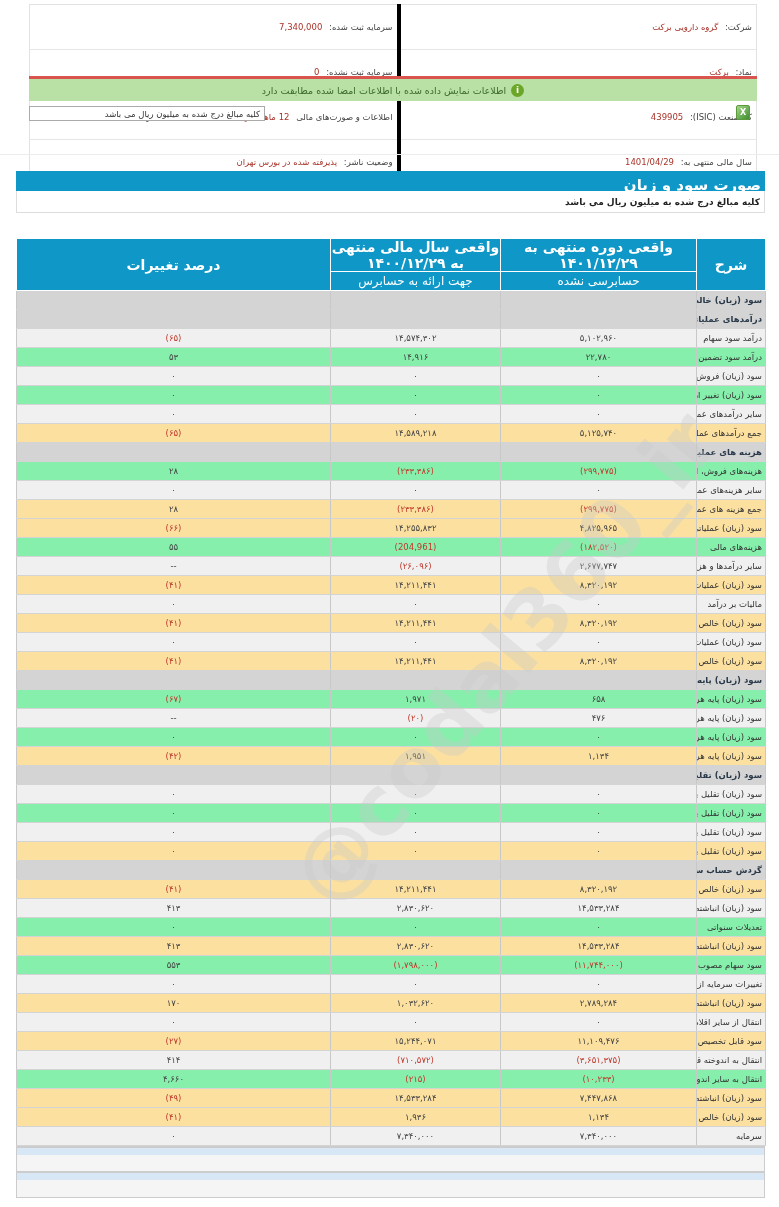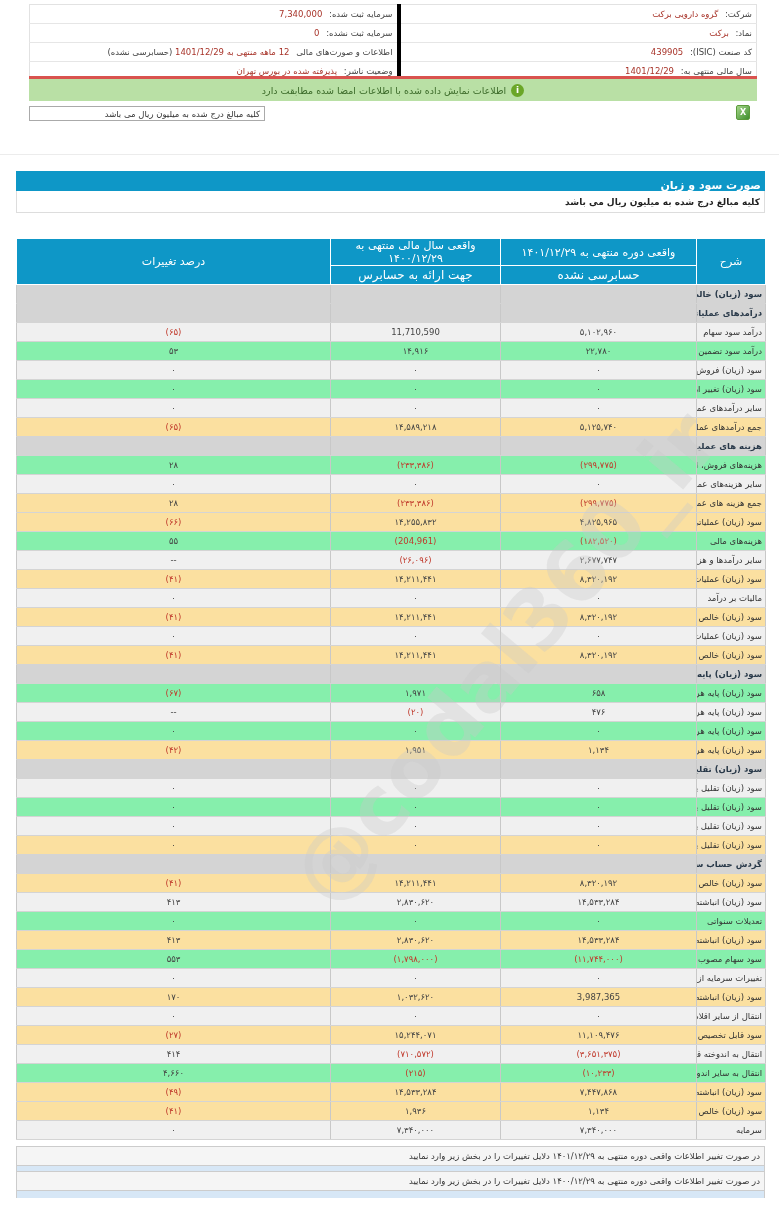--- a/index.html
+++ b/index.html
@@ -1,41 +1,41 @@
 <!DOCTYPE html>
 <html><head>
   <meta charset="utf-8">
   <style>
     * { box-sizing: border-box; margin: 0; padding: 0; }
     html, body { width: 779px; height: 1207px; background: #ffffff; overflow: hidden; }
     body { font-family: "DejaVu Sans", sans-serif; font-size: 8.5px; color: #333; direction: rtl; position: relative; }
 
     
     .info-table { position: absolute; top: 4px; left: 29px; width: 728px; border-collapse: collapse; background: #fff; border: 1px solid #e2e2e2; }
-    .info-table td { height: 18px; padding: 4px 4px; border-bottom: 1px solid #e6e6e6; vertical-align: middle; white-space: nowrap; }
+    .info-table td { height: 18px; padding: 17px 4px; border-bottom: 1px solid #e6e6e6; vertical-align: middle; white-space: nowrap; }
     .info-table td.right { width: 358px; border-left: 4px solid #000000; }
     .info-label { color: #444; }
     .info-val { color: #a8342a; margin-right: 4px; }
     .info-red-line { position: absolute; top: 76px; left: 29px; width: 728px; height: 3px; background: #d9534f; }
 
     .alert-green { position: absolute; top: 79px; left: 29px; width: 728px; height: 22px; background: #b9e0a5; color: #3c6b2a; display: flex; align-items: center; justify-content: center; font-size: 9.5px; }
     .alert-icon { width: 13px; height: 13px; border-radius: 50%; background: #6aa627; color: #fff; font-size: 9px; font-weight: bold; display: inline-flex; align-items: center; justify-content: center; margin-left: 5px; }
 
     .excel-icon { position: absolute; top: 105px; left: 736px; width: 14px; height: 15px; background: linear-gradient(135deg, #a6d68a, #3e8e2e); border-radius: 2px; border: 1px solid #5a9a3a; color: #fff; font-size: 8px; font-weight: bold; display: flex; align-items: center; justify-content: center; }
     .unit-box { position: absolute; top: 106px; left: 29px; width: 236px; height: 15px; border: 1px solid #aaa; background: #fff; padding: 0 4px; display: flex; align-items: center; font-size: 8.5px; color: #333; }
 
     .divider { position: absolute; top: 154px; left: 0; width: 779px; height: 1px; background: #ececec; }
 
     
-    .section-title { position: absolute; top: 171px; left: 16px; width: 749px; height: 18px; background: #0e97c7; color: #fff; font-weight: bold; font-size: 11px; padding: 14px 4px; display: flex; align-items: center; }
+    .section-title { position: absolute; top: 171px; left: 16px; width: 749px; height: 18px; background: #0e97c7; color: #fff; font-weight: bold; font-size: 15px; padding: 14px 4px; display: flex; align-items: center; }
     .section-sub { position: absolute; top: 191px; left: 16px; width: 749px; height: 22px; background: #fff; border: 1px solid #ddd; border-top: none; padding: 0 4px; display: flex; align-items: center; font-weight: bold; font-size: 9px; color: #222; }
 
     
     .main-table { position: absolute; top: 238px; left: 16px; width: 749px; border-collapse: collapse; table-layout: fixed; }
-    .main-table th { background: #0e97c7; color: #fff; font-weight: normal; font-size: 11px; border: 1px solid #fff; height: 19px; text-align: center; }
+    .main-table th { background: #0e97c7; color: #fff; font-weight: bold; font-size: 14px; border: 1px solid #fff; height: 19px; text-align: center; }
     .main-table th.sub { font-weight: normal; font-size: 12px; height: 19px; }
     .main-table td { height: 19px; border: 1px solid #c8c8c8; border-top: none; border-bottom: 1px solid #d4d4d4; text-align: center; vertical-align: middle; font-size: 8.5px; color: #444; white-space: nowrap; overflow: hidden; }
     .main-table td.label { text-align: right; padding-right: 3px; color: #333; }
     .main-table tr.section td { background: #d4d4d4; }
     .main-table tr.section td.label { font-weight: bold; color: #2a3a4a; }
     .main-table tr.gray td { background: #f0f0f0; }
     .main-table tr.blue td { background: #86efac; }
     .main-table tr.yellow td { background: #fbe0a0; }
     .neg { color: #c0392b !important; }
 
@@ -78,21 +78,21 @@
     </td>
     <td>
       <span class="info-label">اطلاعات و صورت‌های مالی</span>
       <span class="info-val">12 ماهه منتهی به 1401/12/29</span>
       <span class="info-label">(حسابرسی نشده)</span>
     </td>
   </tr>
   <tr>
     <td class="right">
       <span class="info-label">سال مالی منتهی به:</span>
-      <span class="info-val">1401/12/29</span>
+      <span class="info-val">1401/04/29</span>
     </td>
     <td>
       <span class="info-label">وضعیت ناشر:</span>
       <span class="info-val">پذیرفته شده در بورس تهران</span>
     </td>
   </tr>
 </tbody>
   </table>
 <div class="info-red-line"></div>
 
@@ -141,21 +141,21 @@
       </tr>
       <tr class="section">
         <td class="label">درآمدهای عملیاتی</td>
         <td></td>
         <td></td>
         <td></td>
       </tr>
       <tr class="gray">
         <td class="label">درآمد سود سهام</td>
         <td>۵,۱۰۲,۹۶۰</td>
-        <td>11,710,590</td>
+        <td>۱۴,۵۷۴,۳۰۲</td>
         <td class="neg">(۶۵)</td>
       </tr>
       <tr class="blue">
         <td class="label">درآمد سود تضمین شده</td>
         <td>۲۲,۷۸۰</td>
         <td>۱۴,۹۱۶</td>
         <td>۵۳</td>
       </tr>
       <tr class="gray">
         <td class="label">سود (زیان) فروش سرمایه گذاری ها</td>
@@ -350,21 +350,21 @@
         <td>۵۵۳</td>
       </tr>
       <tr class="gray">
         <td class="label">تغییرات سرمایه از محل سود (زیان) انباشته</td>
         <td>۰</td>
         <td>۰</td>
         <td>۰</td>
       </tr>
       <tr class="yellow">
         <td class="label">سود (زیان) انباشته ابتدای دوره تخصیص نیافته</td>
-        <td>3,987,365</td>
+        <td>۲,۷۸۹,۲۸۴</td>
         <td>۱,۰۳۲,۶۲۰</td>
         <td>۱۷۰</td>
       </tr>
       <tr class="gray">
         <td class="label">انتقال از سایر اقلام حقوق صاحبان سهام</td>
         <td>۰</td>
         <td>۰</td>
         <td>۰</td>
       </tr>
       <tr class="yellow">
@@ -400,21 +400,19 @@
       <tr class="gray">
         <td class="label">سرمایه</td>
         <td>۷,۳۴۰,۰۰۰</td>
         <td>۷,۳۴۰,۰۰۰</td>
         <td>۰</td>
       </tr>
     </tbody>
 </table>
 
 <div class="note" style="top:1146px">
-  <div class="txt">در صورت تغییر اطلاعات واقعی دوره منتهی به ۱۴۰۱/۱۲/۲۹ دلایل تغییرات را در بخش زیر وارد نمایید</div>
   <div class="bar"></div>
 </div>
 <div class="note" style="top:1171px">
-  <div class="txt">در صورت تغییر اطلاعات واقعی دوره منتهی به ۱۴۰۰/۱۲/۲۹ دلایل تغییرات را در بخش زیر وارد نمایید</div>
   <div class="bar"></div>
 </div>
 
 <div class="watermark">@codal360_ir</div>
 
 </body></html>

